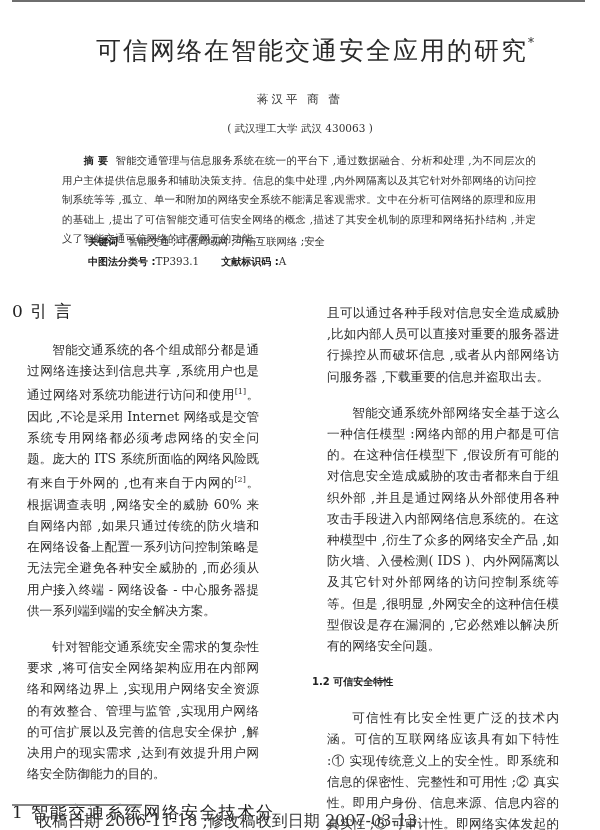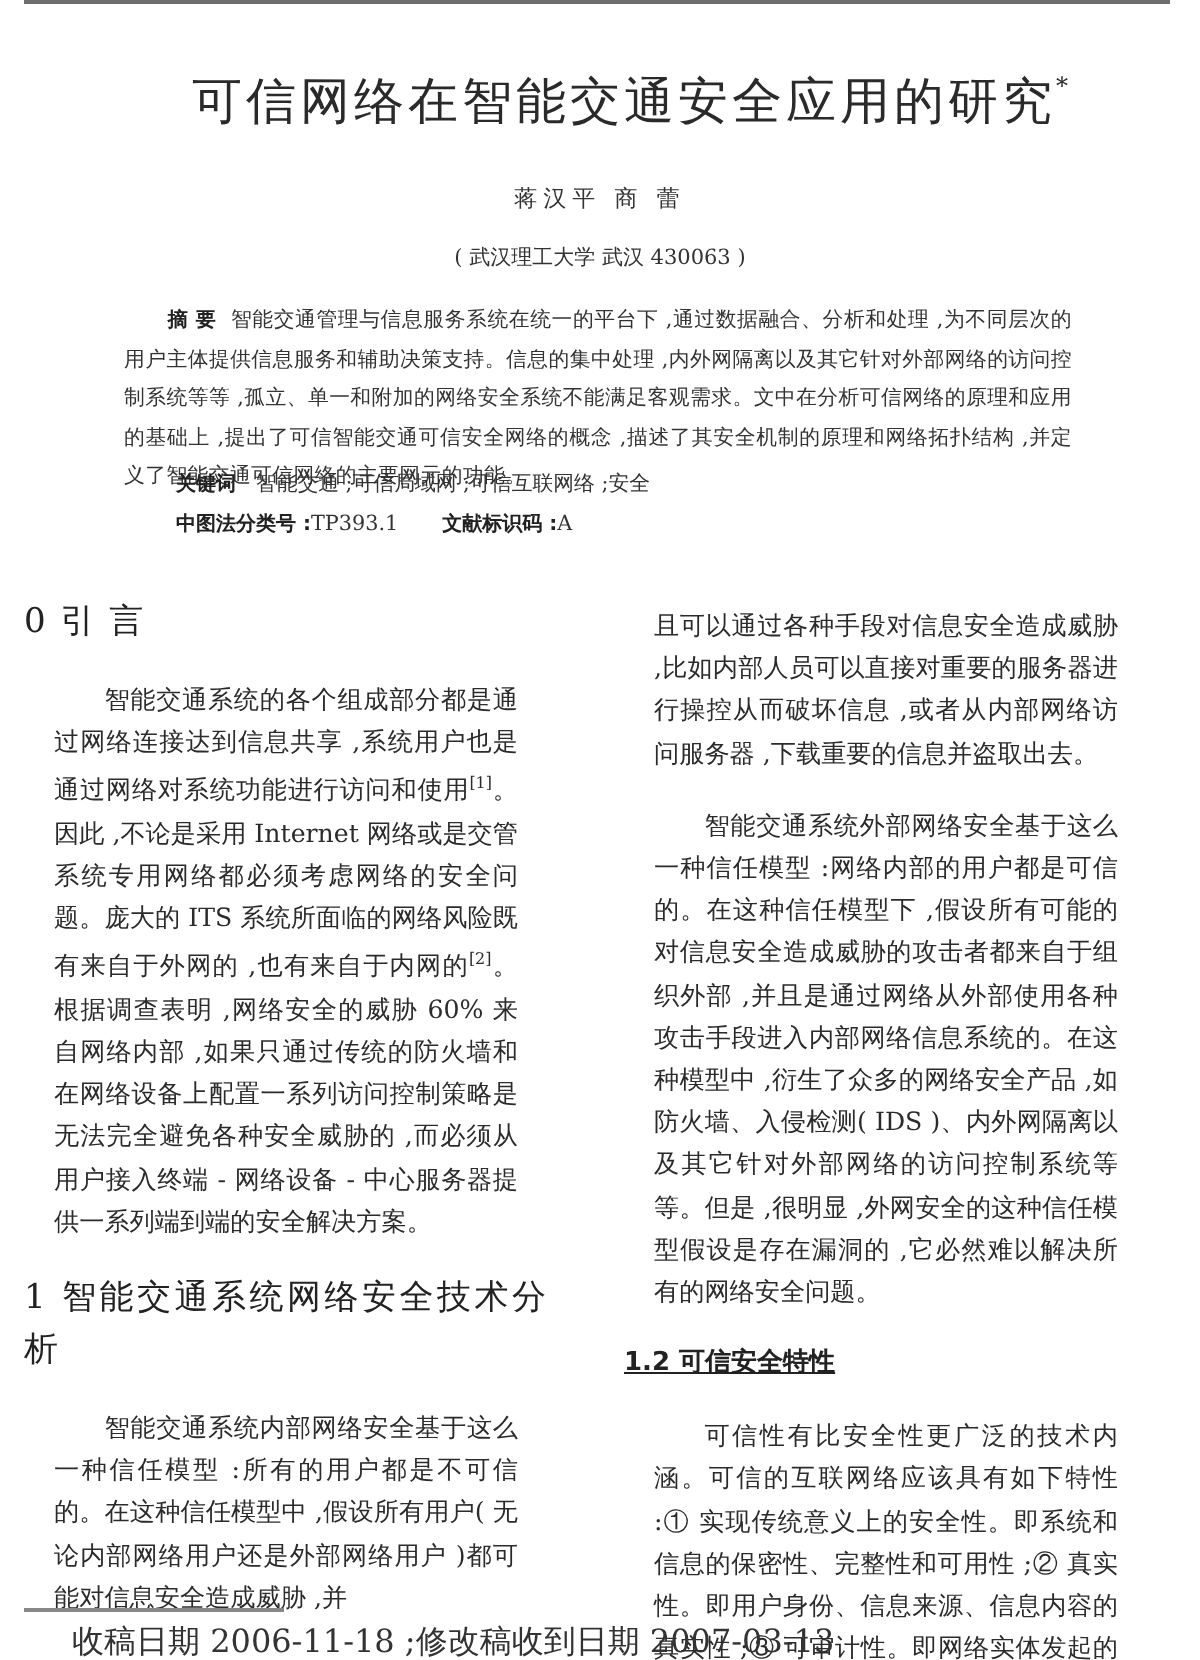--- a/index.html
+++ b/index.html
@@ -14,21 +14,21 @@
   .abstract { position:absolute; left:62px; top:151px; width:474px; font-size:10.4px; line-height:19.6px;
               color:#333; text-align:justify; text-indent:2.1em; letter-spacing:0.2px; }
   .abstract b, .kw b { font-family:"DejaVu Sans", "Liberation Sans", sans-serif; font-weight:bold; font-size:10px; color:#222; }
   .kw { position:absolute; left:88px; font-size:10.4px; color:#333; }
   .kw1 { top:235px; } .kw2 { top:255px; }
   .kw .sp { display:inline-block; width:22px; }
   .col { position:absolute; width:262px; font-size:12.6px; line-height:21.2px; color:#2b2b2b; text-align:justify; }
   .col-left { left:12px; top:298px; }
   .col-right { left:312px; top:287px; }
   .h1 { font-size:17px; margin:0 0 4px 0; letter-spacing:1px; line-height:26px; color:#222; font-weight:normal; }
-  .h2 { font-family:"DejaVu Sans", "Liberation Sans", sans-serif; font-weight:bold; font-size:13px; margin:0; line-height:21px; color:#222;text-decoration:underline; }
+  .h2 { font-family:"DejaVu Sans", "Liberation Sans", sans-serif; font-weight:bold; font-size:10px; margin:0; line-height:21px; color:#222; }
   p { margin:15px; text-indent:2em; }
   sup.ref { font-size:8px; }
   .fn-rule { position:absolute; left:12px; top:804px; width:130px; height:2px; background:#888; }
   .footnote { position:absolute; left:36px; top:811px; font-size:16px; color:#333; white-space:nowrap; }
 </style>
 </head>
 <body>
 
 <div class="top-rule"></div>
 
@@ -39,20 +39,21 @@
 
 <div class="abstract"><b>摘  要</b>&nbsp;&nbsp;<span>智能交通管理与信息服务系统在统一的平台下 ,通过数据融合、分析和处理 ,为不同层次的用户主体提供信息服务和辅助决策支持。信息的集中处理 ,内外网隔离以及其它针对外部网络的访问控制系统等等 ,孤立、单一和附加的网络安全系统不能满足客观需求。文中在分析可信网络的原理和应用的基础上 ,提出了可信智能交通可信安全网络的概念 ,描述了其安全机制的原理和网络拓扑结构 ,并定义了智能交通可信网络的主要网元的功能。</span></div>
 
 <div class="kw kw1"><b>关键词</b>&nbsp;&nbsp;&nbsp;<span>智能交通 ;可信局域网 ;可信互联网络 ;安全</span></div>
 
 <div class="kw kw2"><b>中图法分类号 :</b><span>TP393.1</span><span class="sp"></span><b>文献标识码 :</b><span>A</span></div>
 
 <div class="col col-left">
   <div class="h1">0  引  言</div>
   <p><span>智能交通系统的各个组成部分都是通过网络连接达到信息共享 ,系统用户也是通过网络对系统功能进行访问和使用</span><sup class="ref">[1]</sup><span>。因此 ,不论是采用 Internet 网络或是交管系统专用网络都必须考虑网络的安全问题。庞大的 ITS 系统所面临的网络风险既有来自于外网的 ,也有来自于内网的</span><sup class="ref">[2]</sup><span>。根据调查表明 ,网络安全的威胁 60% 来自网络内部 ,如果只通过传统的防火墙和在网络设备上配置一系列访问控制策略是无法完全避免各种安全威胁的 ,而必须从用户接入终端 - 网络设备 - 中心服务器提供一系列端到端的安全解决方案。</span></p>
+  <p>针对智能交通系统安全需求的复杂性要求 ,将可信安全网络架构应用在内部网络和网络边界上 ,实现用户网络安全资源的有效整合、管理与监管 ,实现用户网络的可信扩展以及完善的信息安全保护 ,解决用户的现实需求 ,达到有效提升用户网络安全防御能力的目的。</p>
   <div class="h1" style="margin-top:6px;">1  智能交通系统网络安全技术分析</div>
   <p>智能交通系统内部网络安全基于这么一种信任模型 :所有的用户都是不可信的。在这种信任模型中 ,假设所有用户( 无论内部网络用户还是外部网络用户 )都可能对信息安全造成威胁 ,并</p>
 </div>
 
 <div class="col col-right">
   <p style="text-indent:0">且可以通过各种手段对信息安全造成威胁 ,比如内部人员可以直接对重要的服务器进行操控从而破坏信息 ,或者从内部网络访问服务器 ,下载重要的信息并盗取出去。</p>
   <p>智能交通系统外部网络安全基于这么一种信任模型 :网络内部的用户都是可信的。在这种信任模型下 ,假设所有可能的对信息安全造成威胁的攻击者都来自于组织外部 ,并且是通过网络从外部使用各种攻击手段进入内部网络信息系统的。在这种模型中 ,衍生了众多的网络安全产品 ,如防火墙、入侵检测( IDS )、内外网隔离以及其它针对外部网络的访问控制系统等等。但是 ,很明显 ,外网安全的这种信任模型假设是存在漏洞的 ,它必然难以解决所有的网络安全问题。</p>
   <div class="h2">1.2   可信安全特性</div>
   <p>可信性有比安全性更广泛的技术内涵。可信的互联网络应该具有如下特性 :① 实现传统意义上的安全性。即系统和信息的保密性、完整性和可用性 ;② 真实性。即用户身份、信息来源、信息内容的真实性 ;③ 可审计性。即网络实体发起的任何行为都可追踪到实体本身 ;④ 私密性。即用户的隐私是受到保护的 ,某些应用是可匿名的 ;⑤ 抗毁性。在系统故障、恶意攻击的环境中 ,能够提供有效的服务 ;⑥ 可控性。是指对违反网络安全政策的行为具有控制能力。从理论上讲 ,根本上消除脆弱性。基于对用户绝对信任基础上的安全是不可能成立的。</p>
 

